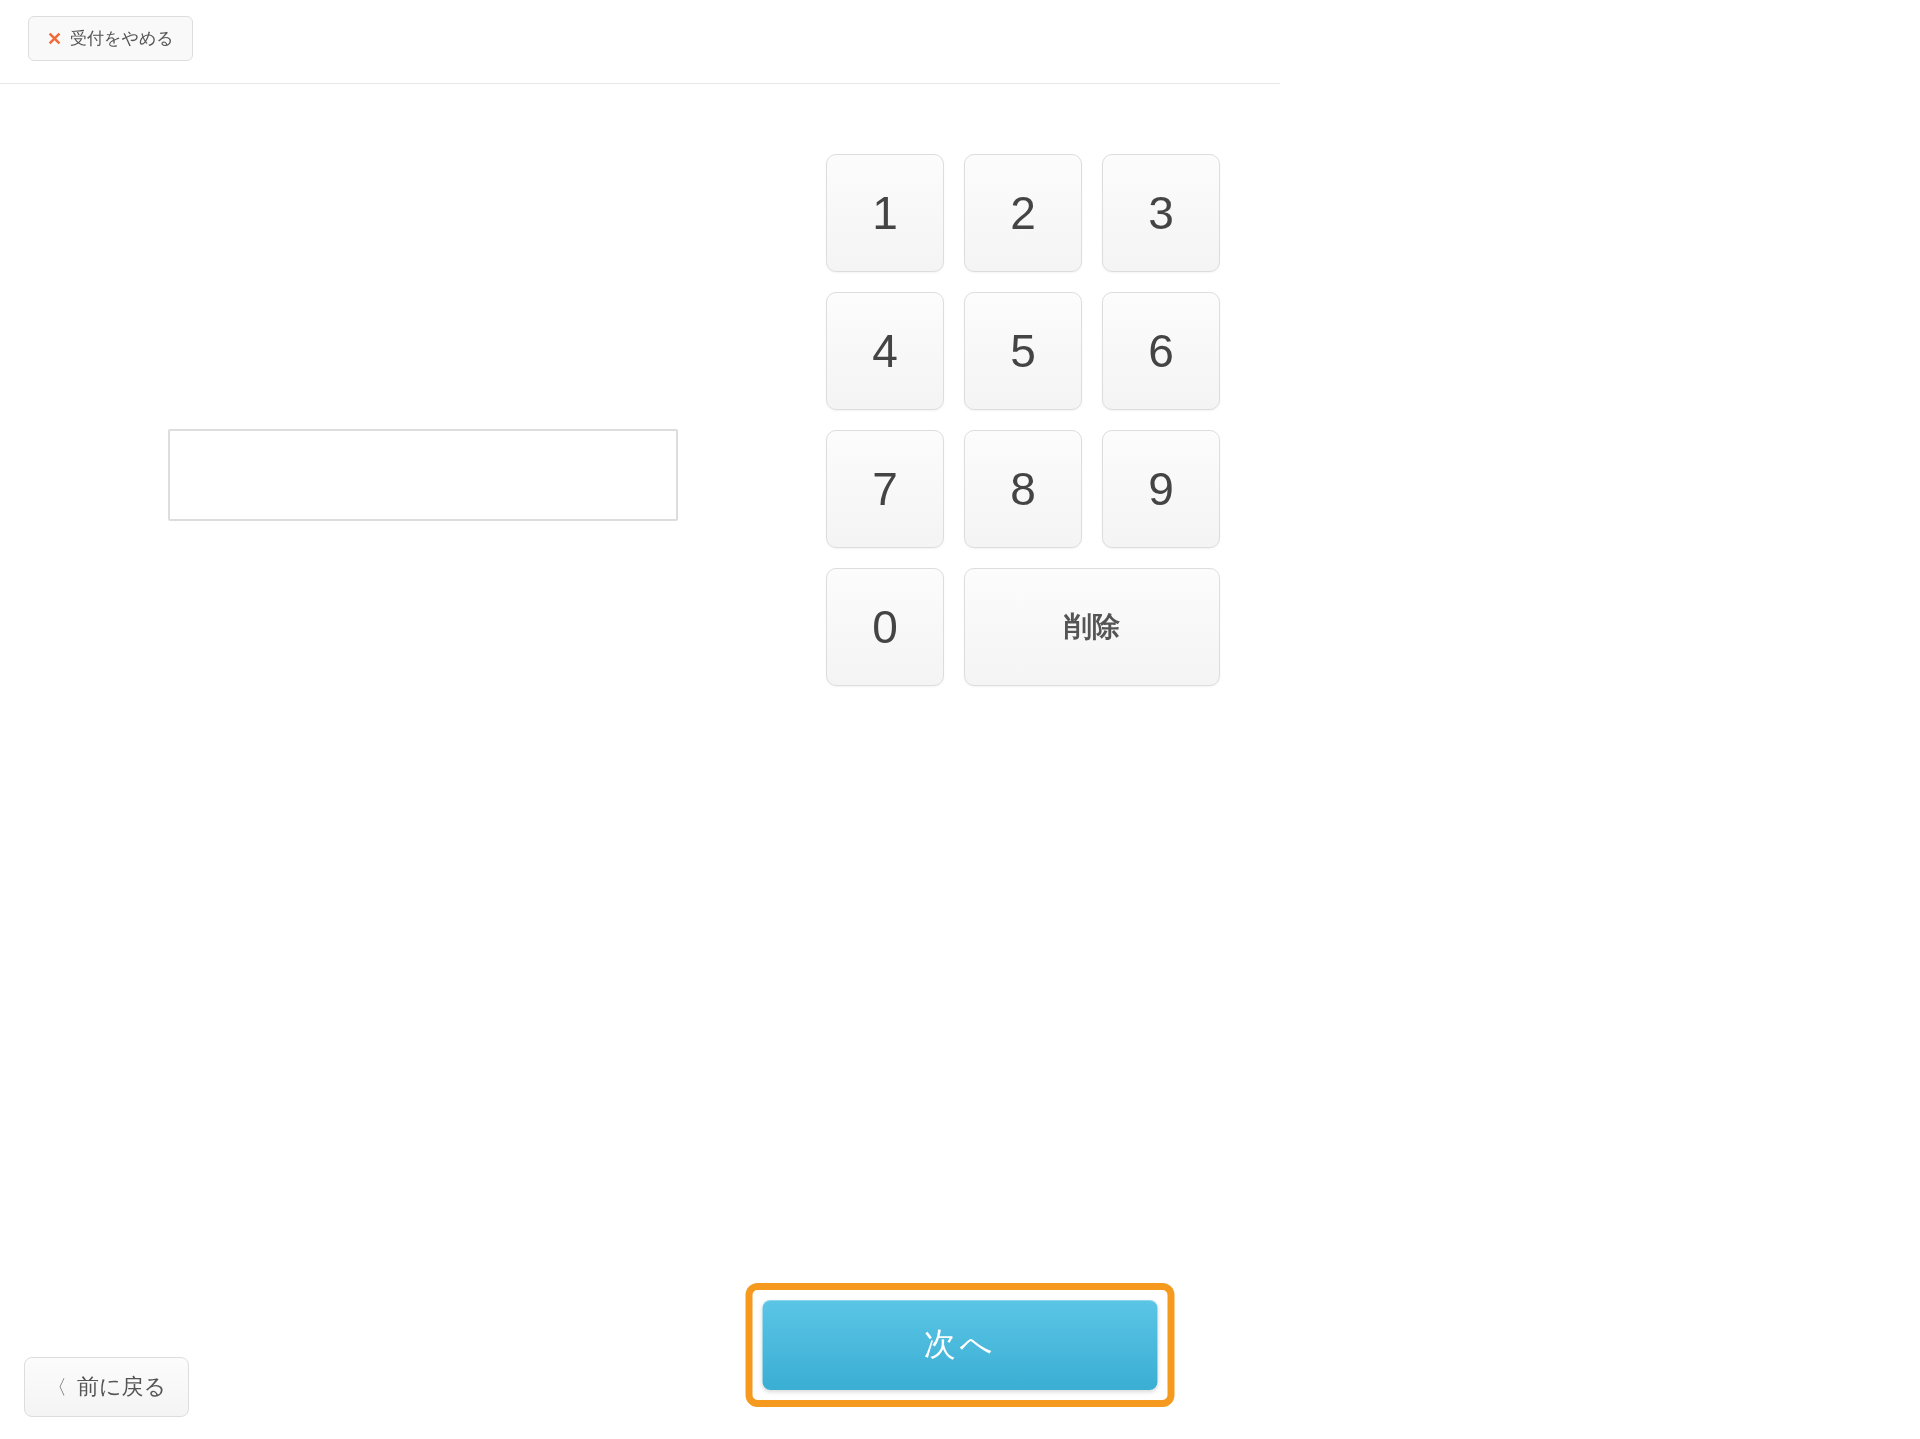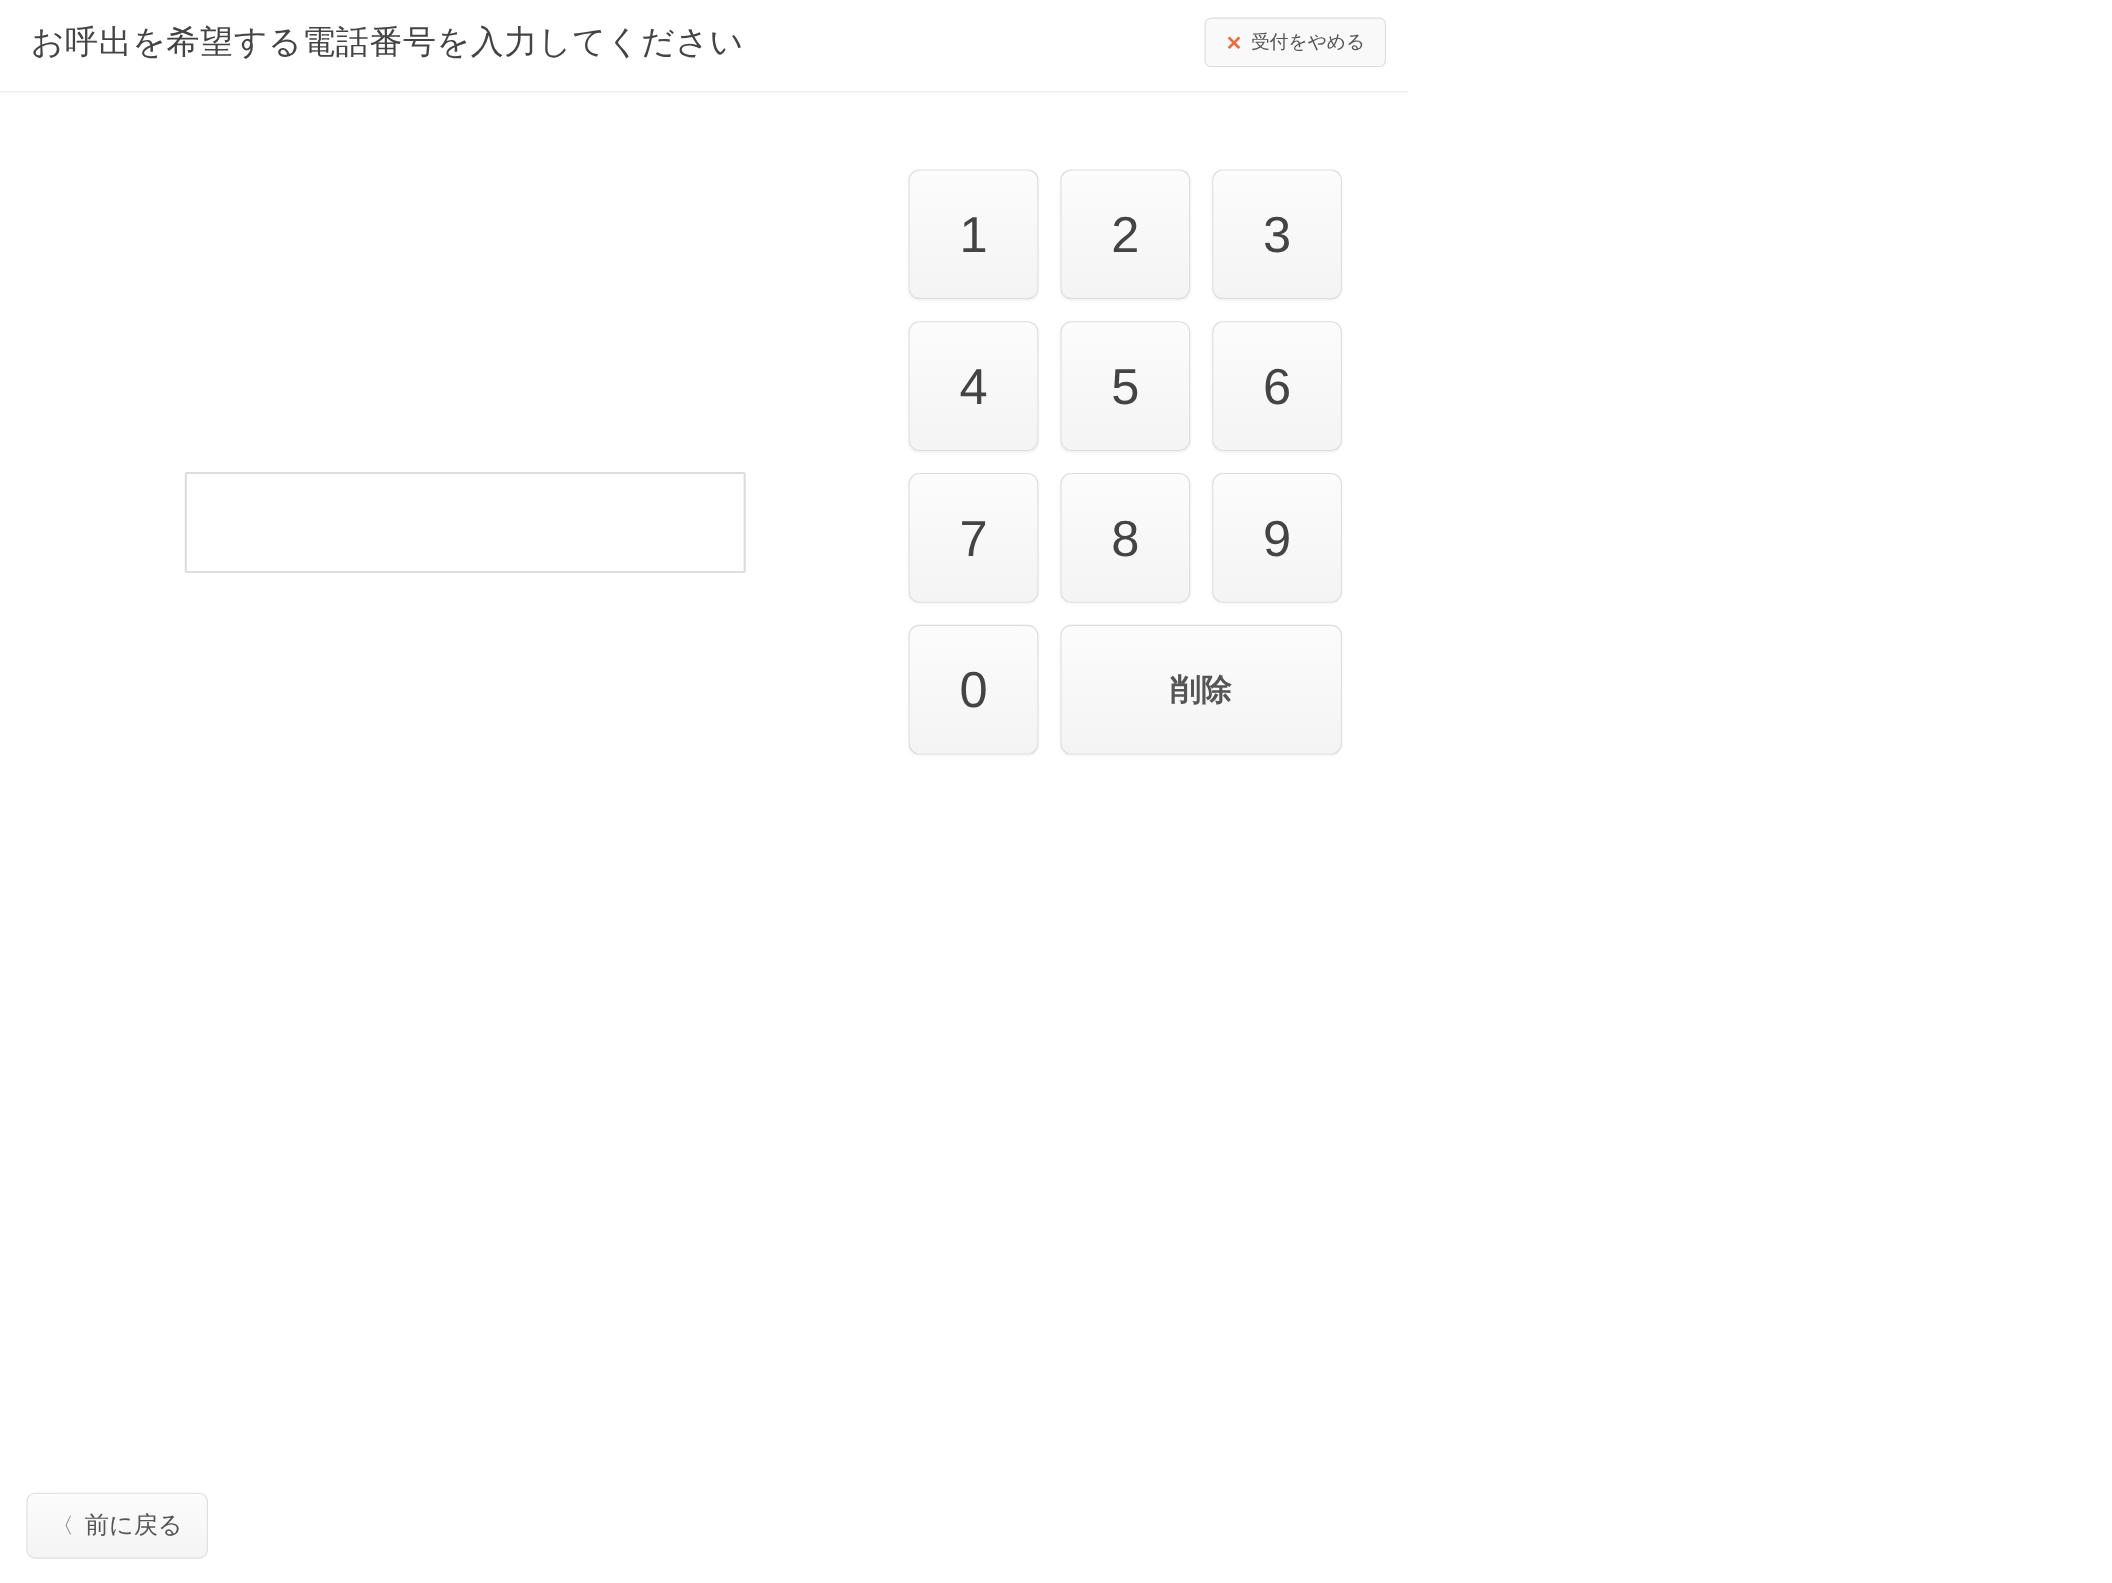--- a/index.html
+++ b/index.html
@@ -136,21 +136,20 @@
       font-size: 32px;
       letter-spacing: 4px;
       cursor: pointer;
       box-shadow: inset 0 1px 0 rgba(255,255,255,0.3), 0 2px 4px rgba(0,0,0,0.15);
     }
   </style>
 </head>
 <body>
 
 <div class="header">
-  <div class="title">お呼出を希望する電話番号を入力してください</div>
   <button class="cancel-button">
     <span class="x-icon">✕</span>
     <span>受付をやめる</span>
   </button>
 </div>
 
 <div class="main">
   <div class="input-area">
     <input type="text" class="phone-input" value="" style="">
   </div>
@@ -167,13 +166,16 @@
     <button class="key">0</button>
     <button class="key key-delete">削除</button>
   </div>
 </div>
 
 <div class="footer">
   <button class="back-button">
     <span class="chevron">〈</span>
     <span>前に戻る</span>
   </button>
+  <div class="next-wrap">
+    <button class="next-button">次へ</button>
+  </div>
 </div>
 
 </body></html>

